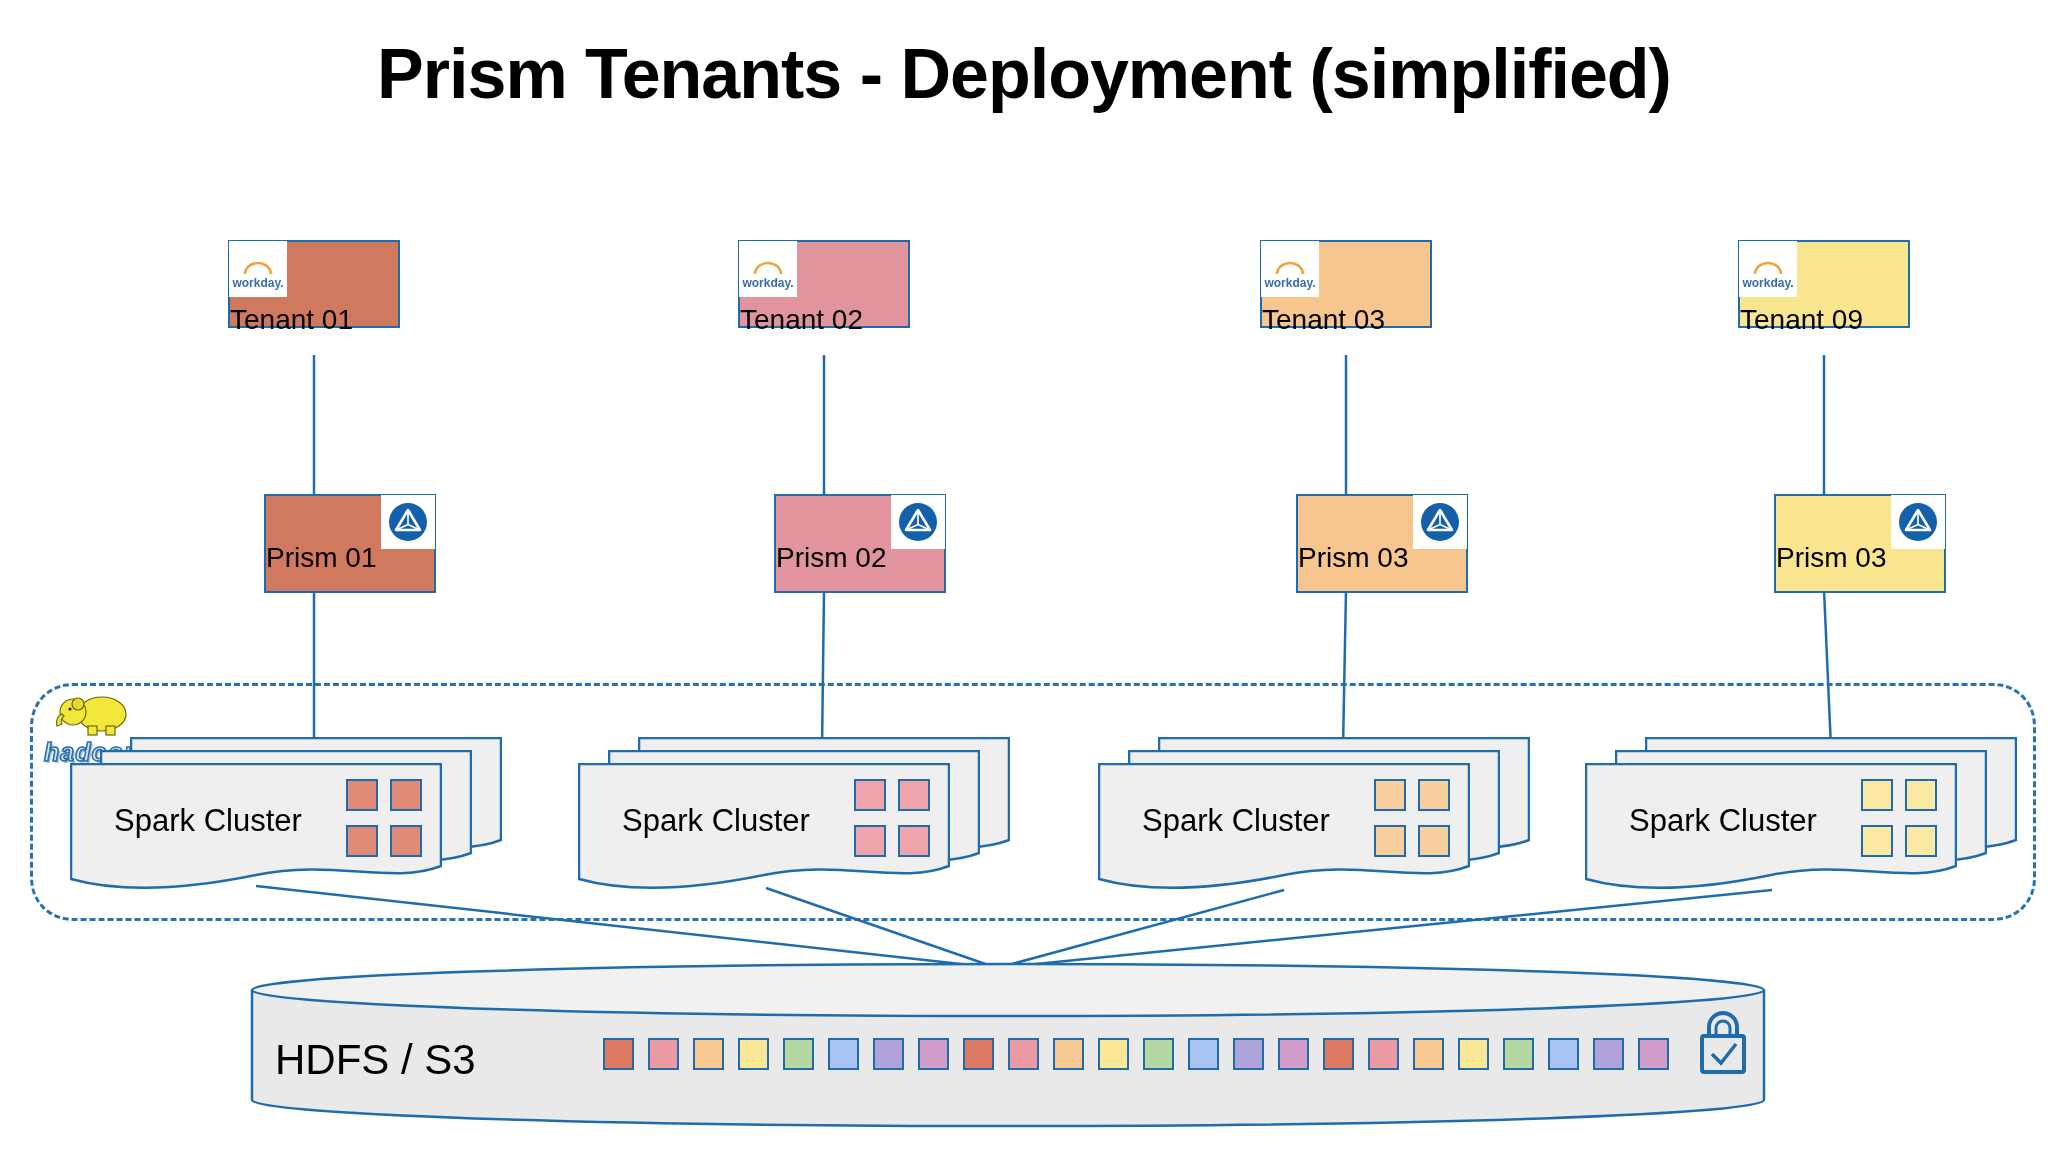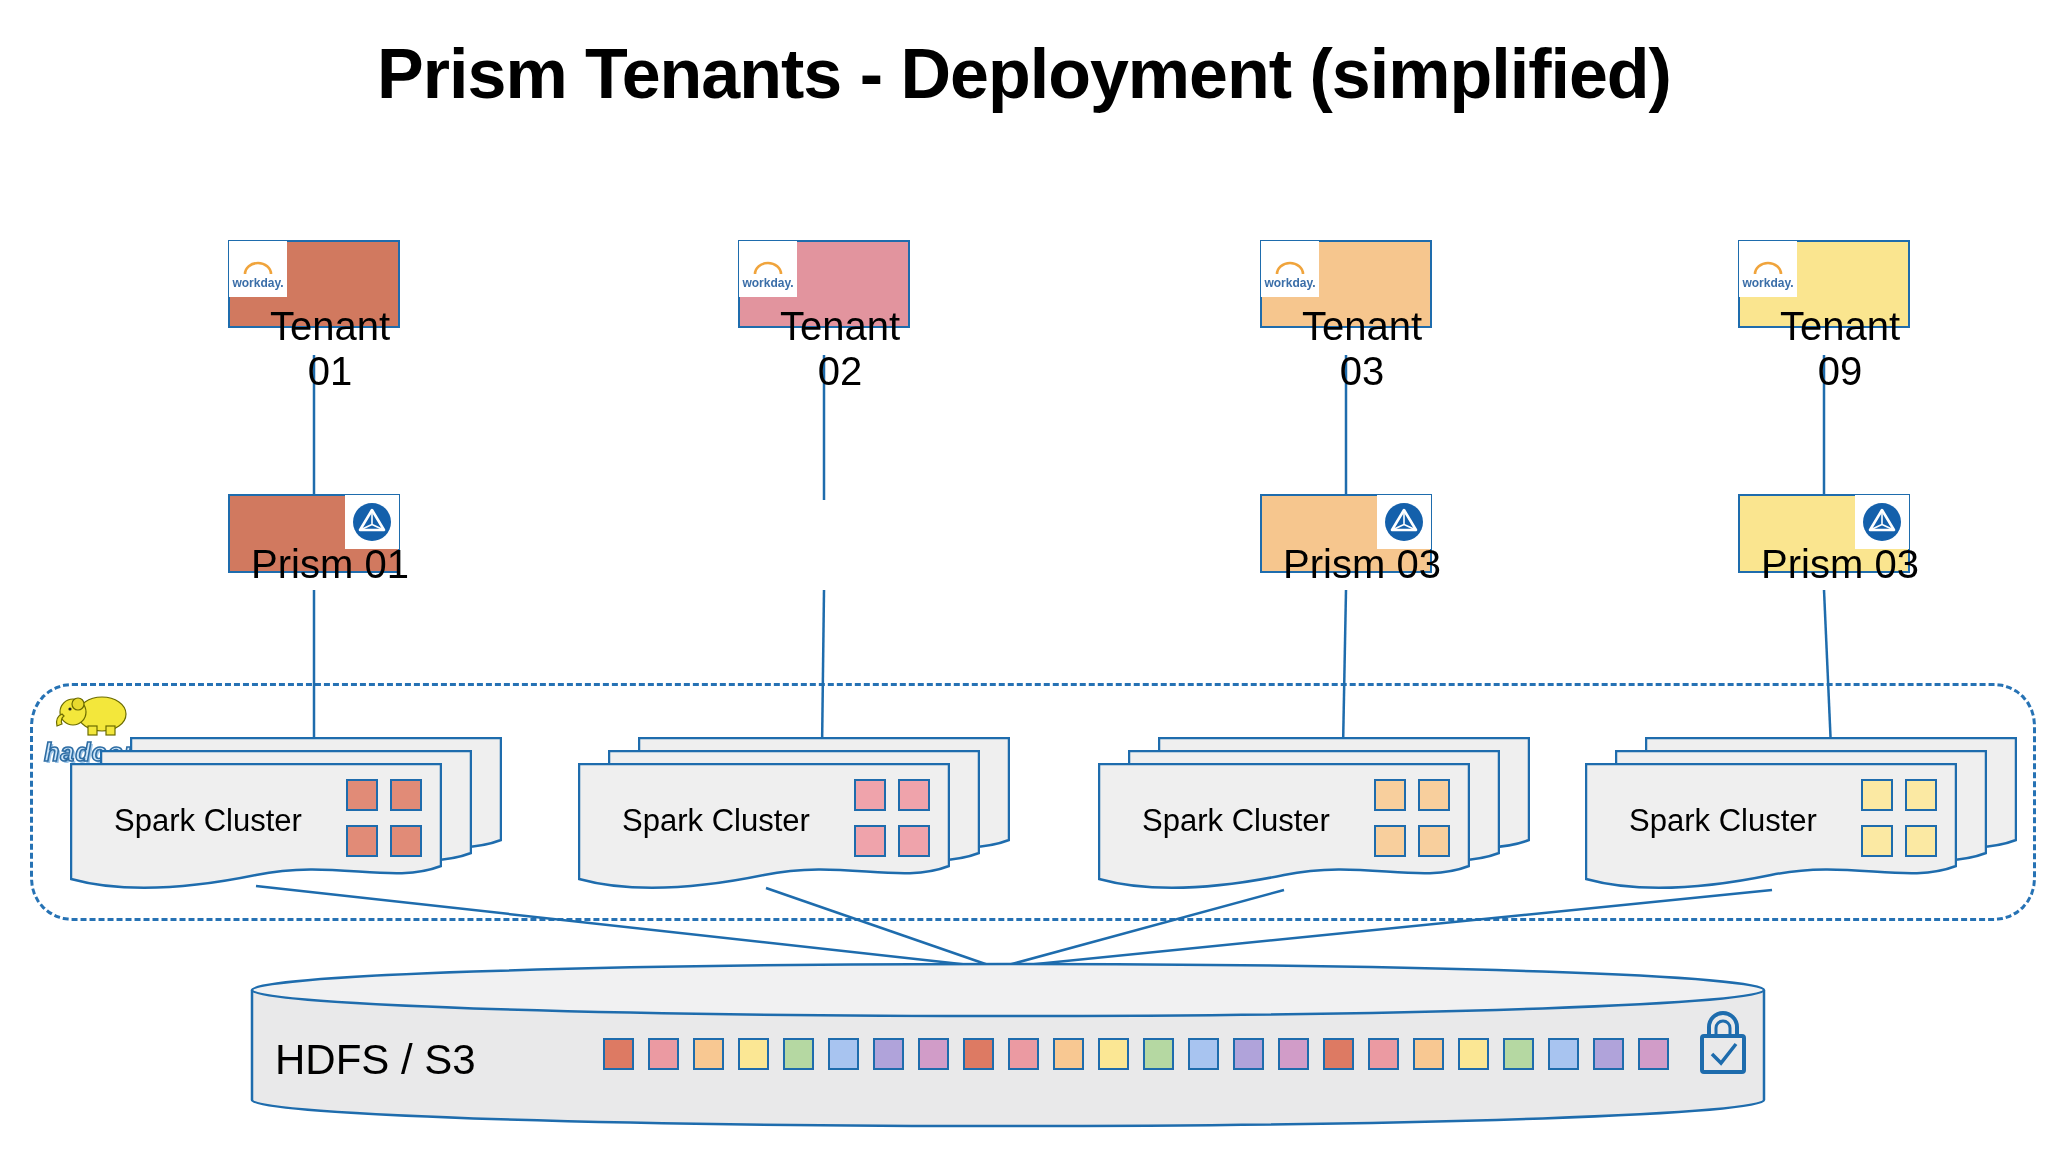--- a/index.html
+++ b/index.html
@@ -20,24 +20,24 @@
   }
   
   #wires{left:0;top:0;width:2048px;height:1152px;pointer-events:none;}
   
   .col{width:172px;height:353px;top:240px;}
   .nodebox{
     position:absolute;left:0;width:172px;border:2.5px solid #1E6CAD;
     box-sizing:border-box;
   }
   .tenant{top:0;height:88px;}
-  .prism{top:254px;height:79px;}
+  .prism{top:254px;height:99px;margin-left:36px;}
   .nodelabel{
-    position:absolute;left:0;width:100%;text-align:center;
-    font-size:40px;color:#000;padding-left:16px;
+    position:absolute;left:0;width:100%;text-align:left;
+    font-size:28px;color:#000;
   }
   .tenant .nodelabel{top:62px;}
   .prism .nodelabel{top:46px;}
   .workday-badge{
     position:absolute;left:-1px;top:-1px;width:58px;height:56px;background:#fff;
     display:flex;flex-direction:column;align-items:center;justify-content:flex-end;
     padding-bottom:9px;box-sizing:border-box;
   }
   .workday-badge .wd-text{font-size:12px;font-weight:700;color:#3A6EA8;line-height:10px;}
   .prism-badge{
@@ -184,20 +184,32 @@
   <div class="abs col" style="left: 738px;">
     <div class="nodebox tenant" style="background: rgb(226, 148, 158);">
       <div class="workday-badge">
         <svg width="40" height="18" viewBox="0 0 40 18">
           <path d="M7,14 A13,11 0 0 1 33,14" fill="none" stroke="#F0A43C" stroke-width="2.6"></path>
         </svg>
         <div class="wd-text">workday.</div>
       </div>
       <div class="nodelabel">Tenant 02</div>
     </div>
+    <div class="nodebox prism" style="background: rgb(226, 148, 158);">
+      <div class="prism-badge">
+        <svg width="44" height="44" viewBox="0 0 44 44">
+          <circle cx="22" cy="22" r="19" fill="#1460AB"></circle>
+          <g stroke="#fff" fill="none" stroke-linejoin="round">
+            <path d="M22,10 L34,30 L10,30 Z" stroke-width="2.6"></path>
+            <path d="M22,24.5 L22,10 M22,24.5 L34,30 M22,24.5 L10,30" stroke-width="1.6"></path>
+          </g>
+        </svg>
+      </div>
+      <div class="nodelabel">Prism 02</div>
+    </div>
   </div>
 
   <div class="abs col" style="left: 1260px;">
     <div class="nodebox tenant" style="background: rgb(246, 198, 142);">
       <div class="workday-badge">
         <svg width="40" height="18" viewBox="0 0 40 18">
           <path d="M7,14 A13,11 0 0 1 33,14" fill="none" stroke="#F0A43C" stroke-width="2.6"></path>
         </svg>
         <div class="wd-text">workday.</div>
       </div>

